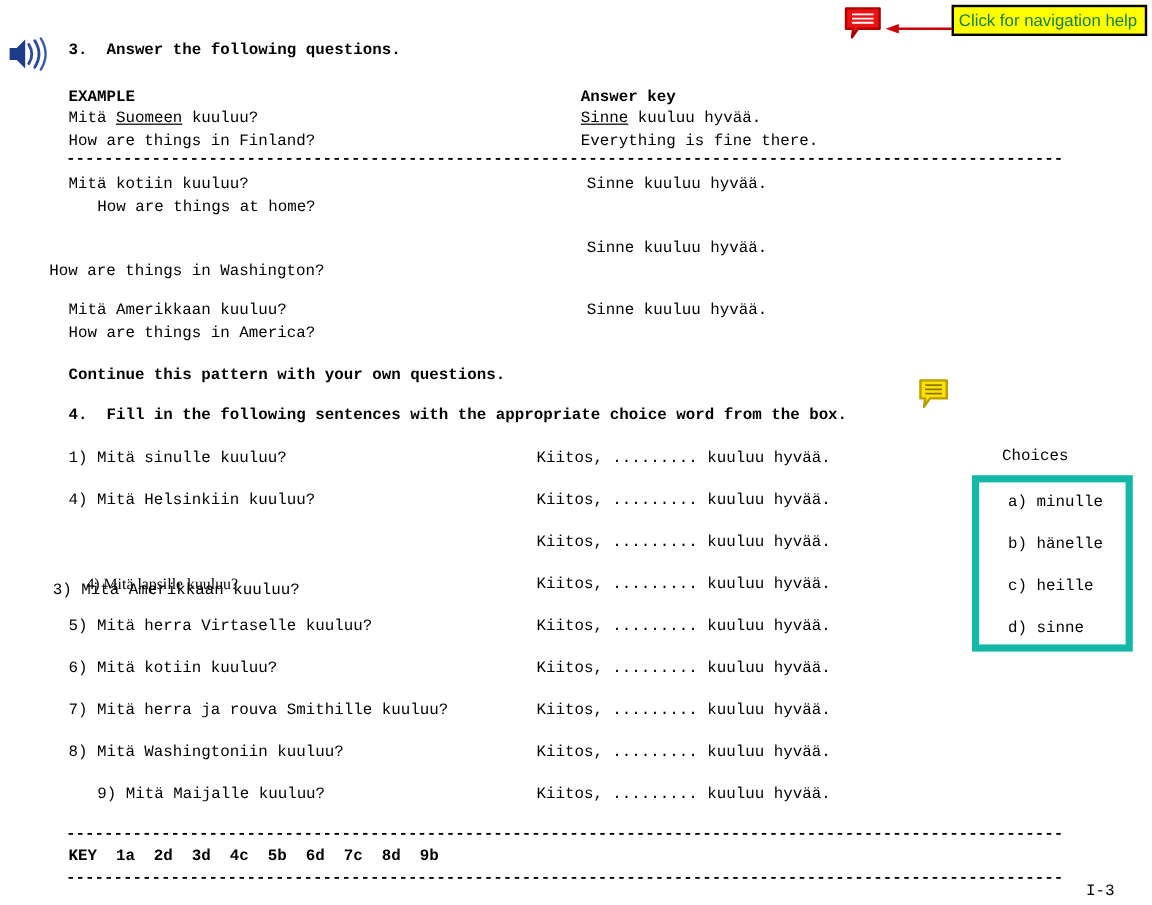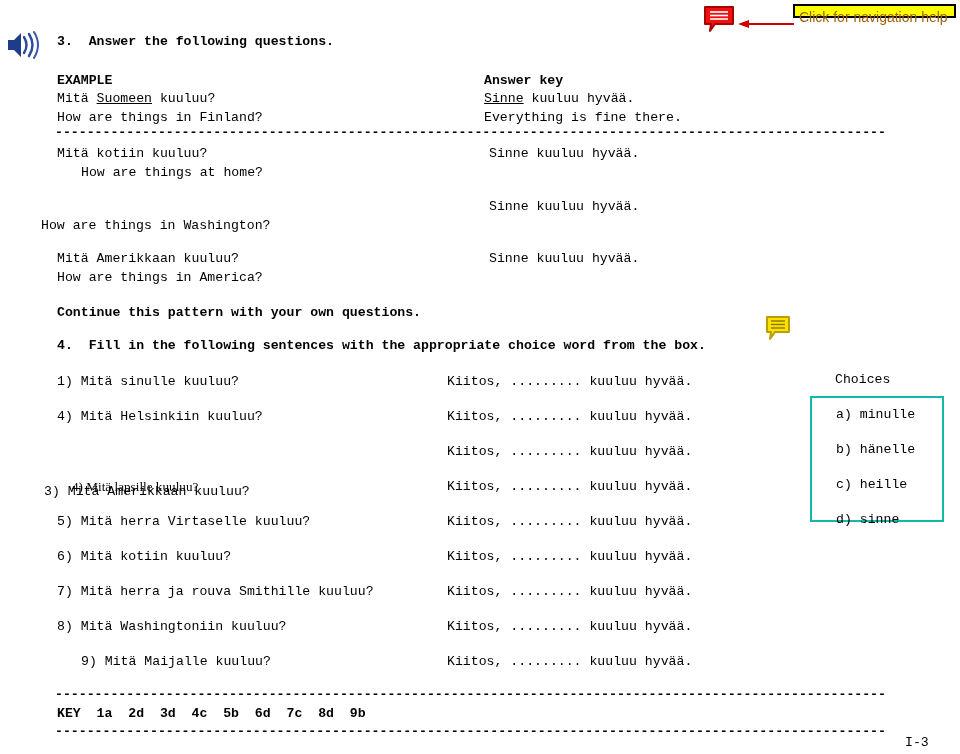--- a/index.html
+++ b/index.html
@@ -36,28 +36,28 @@
     left: 35px;
     top: 12px;
     width: 56px;
     height: 10px;
   }
   #nav-help-box {
     position: absolute;
     left: 90px;
     top: 0px;
     width: 163px;
-    height: 14px;
+    height: 26px;
     background: #ffff00;
     border: 2px solid #000000;
     box-sizing: border-box;
     font-family: "Liberation Sans", sans-serif;
     font-size: 14px;
     line-height: 22px;
-    color: #a16207;
+    color: #15803d;
     padding-left: 4px;
     white-space: nowrap;
   }
 
   
   #speaker-icon {
     position: absolute;
     left: 4px;
     top: 28px;
     width: 38px;
@@ -108,22 +108,22 @@
     left: 835px;
     top: 372px;
     font-size: 13.2px;
     white-space: pre;
   }
   #choices-box {
     position: absolute;
     left: 810px;
     top: 396px;
     width: 134px;
-    height: 126px;
-    border: 2px solid #14b8a6;
+    height: 147px;
+    border: 6px solid #14b8a6;
     box-sizing: border-box;
   }
   .choice-item {
     position: absolute;
     left: 24px;
     font-size: 13.2px;
     white-space: pre;
   }
 
   

